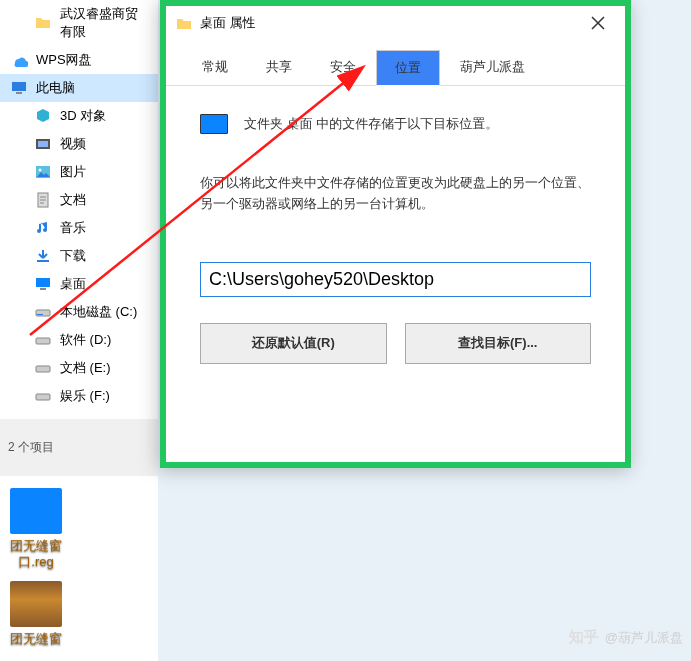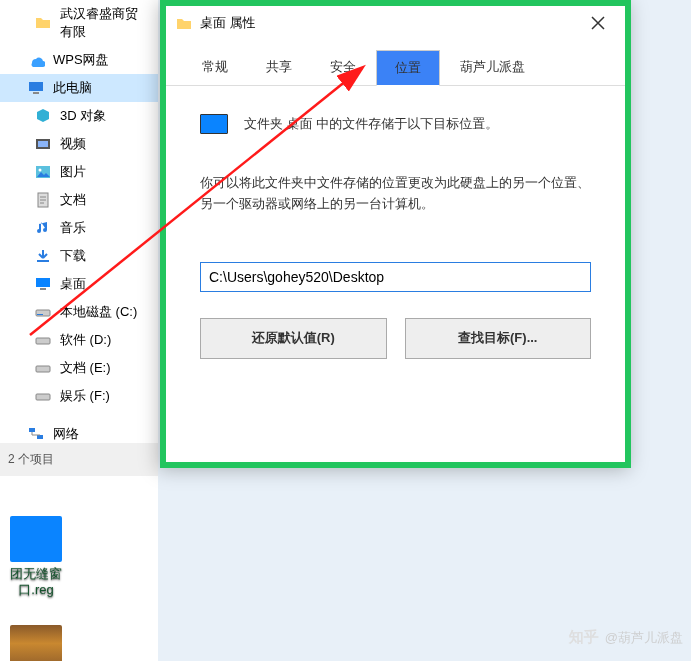--- a/index.html
+++ b/index.html
@@ -3,41 +3,41 @@
 <meta charset="utf-8">
 <style>
 * { box-sizing: border-box; margin: 0; padding: 0; font-family: "Microsoft YaHei", sans-serif; font-size: 13px; }
 body { width: 691px; height: 661px; background: #e8f0f8; position: relative; overflow: hidden; }
 
 .explorer-panel { position: absolute; left: 0; top: 0; width: 158px; height: 661px; background: #fff; }
 .nav-item { display: flex; align-items: center; padding: 5px 8px 5px 22px; cursor: pointer; gap: 8px; }
 .nav-item.selected { background: #cde8ff; }
 .nav-item .icon { width: 18px; height: 18px; display: flex; align-items: center; justify-content: center; flex-shrink: 0; }
 .nav-item.indent { padding-left: 34px; }
-.nav-item.root { padding-left: 27px; }
-.status-bar { position: absolute; left: 0; bottom: 185px; width: 158px; padding: 8px 8px; color: #555; font-size: 12px; background: #f0f0f0; }
+.nav-item.root { padding-left: 10px; }
+.status-bar { position: absolute; left: 0; bottom: 185px; width: 158px; padding: 20px 8px; color: #555; font-size: 12px; background: #f0f0f0; }
 
 .dialog { position: absolute; left: 160px; top: 0; width: 471px; height: 468px; background: #fff; border: 6px solid #22c55e; box-shadow: -2px 2px 18px rgba(0,0,0,.25); }
 .titlebar { display: flex; align-items: center; height: 34px; padding: 0 6px 0 10px; }
 .titlebar .title-icon { width: 16px; height: 16px; margin-right: 8px; }
 .titlebar .title-text { flex: 1; }
 .titlebar .close { width: 42px; height: 28px; display: flex; align-items: center; justify-content: center; cursor: pointer; }
 .tabs { display: flex; padding: 10px 18px 0 18px; border-bottom: 1px solid #ddd; gap: 2px; }
 .tab { padding: 8px 18px; cursor: pointer; color: #333; }
 .tab.active { border: 1px solid #ccc; border-bottom: 1px solid #fff; margin-bottom: -1px; background: #3b82f6; }
 .dialog-body { padding: 28px 34px; color: #333; line-height: 1.6; }
 .desc-row { display: flex; gap: 16px; align-items: flex-start; margin-bottom: 38px; }
 .monitor-icon { width: 28px; height: 20px; background: #0a84ff; border: 1px solid #333; border-radius: 1px; flex-shrink: 0; }
 .desc2 { margin-bottom: 48px; }
-.path-input { width: 100%; padding: 6px 8px; border: 1px solid #2a7de1; font-size: 14px; margin-bottom: 26px; }
+.path-input { width: 100%; padding: 6px 8px; border: 1px solid #2a7de1; font-size: 18px; margin-bottom: 26px; }
 .btn-row { display: flex; gap: 18px; font-weight: bold; }
 .btn { flex: 1; padding: 9px 6px; text-align: center; border: 1px solid #aaa; background: #eee; cursor: pointer; }
 
 .desktop-icons { position: absolute; left: 0; top: 488px; width: 158px; }
-.dicon { width: 72px; text-align: center; color: #14532d; font-size: 12px; margin-bottom: 12px; margin-top: 28px; }
+.dicon { width: 72px; text-align: center; color: #a16207; font-size: 12px; margin-bottom: 12px; }
 .dicon .box { width: 52px; height: 46px; margin: 0 auto 4px; background: #0a84ff; border-radius: 2px; }
 .dicon.rar .box { background: linear-gradient(#8a5a2a,#c98830 40%,#8a5a2a); position: relative; }
 .dicon .txt { text-shadow: 0 1px 2px rgba(0,0,0,.8); line-height: 1.2; }
 
 .watermark { position: absolute; right: 8px; bottom: 14px; color: #ccc; font-size: 14px; display: flex; align-items: center; gap: 6px; opacity: .9; }
 .watermark .zhihu { font-weight: bold; font-size: 15px; color: #ddd; }
 
 .arrow-overlay { position: absolute; left: 0; top: 0; pointer-events: none; }
 </style>
 </head>

